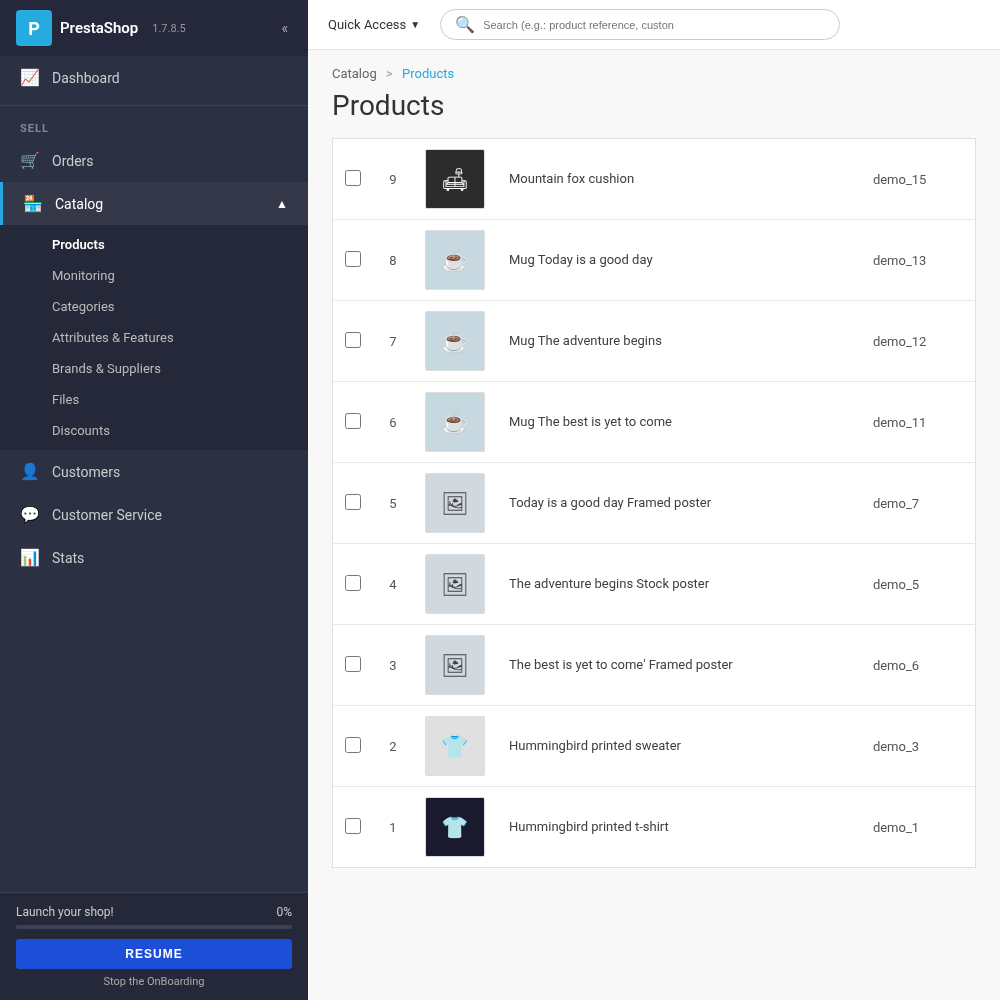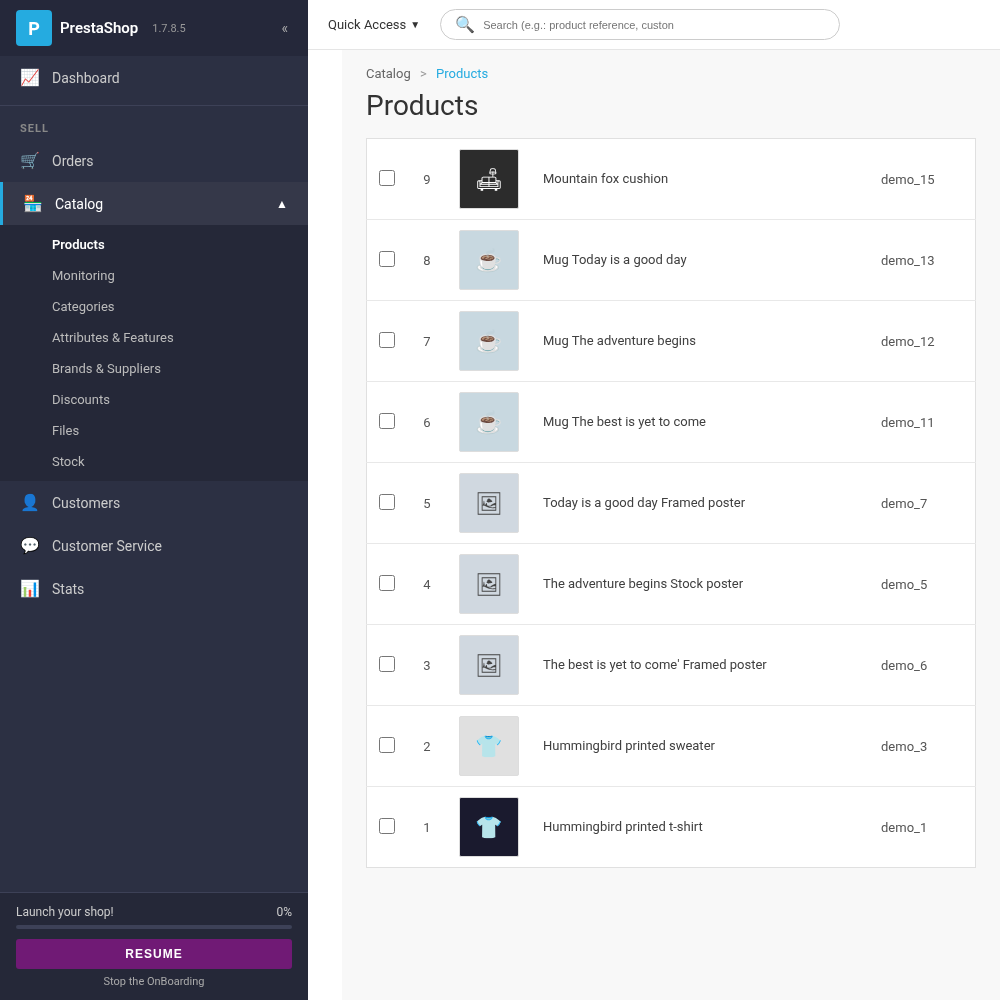--- a/index.html
+++ b/index.html
@@ -131,21 +131,21 @@
     .progress-bar-fill {
       height: 4px;
       background: #25abe0;
       border-radius: 2px;
       width: 0%;
     }
     .resume-btn {
       display: block;
       width: 100%;
       padding: 8px;
-      background: #701a75;
+      background: #1d4ed8;
       color: #fff;
       border: none;
       border-radius: 3px;
       font-size: 12px;
       font-weight: 700;
       letter-spacing: 1px;
       cursor: pointer;
       text-align: center;
       margin-bottom: 6px;
     }
@@ -199,21 +199,20 @@
       color: #c2410c;
       width: 100%;
       background: transparent;
     }
 
     .content-area {
       flex: 1;
       padding: 16px 24px;
       overflow-y: auto;
       background: #f8f8f8;
-      margin-left: 34px;
     }
 
     .breadcrumb {
       font-size: 13px;
       color: #666;
       margin-bottom: 8px;
     }
     .breadcrumb .sep { margin: 0 6px; color: #999; }
     .breadcrumb .link { color: #25abe0; cursor: pointer; }
 
@@ -304,23 +303,22 @@
     <span>Catalog</span>
     <span class="chevron">▲</span>
   </div>
 
   <div class="sidebar-submenu">
     <div class="sidebar-submenu-item active">Products</div>
     <div class="sidebar-submenu-item">Monitoring</div>
     <div class="sidebar-submenu-item">Categories</div>
     <div class="sidebar-submenu-item">Attributes &amp; Features</div>
     <div class="sidebar-submenu-item">Brands &amp; Suppliers</div>
+    <div class="sidebar-submenu-item">Files</div>
     <div class="sidebar-submenu-item">Discounts</div>
-    <div class="sidebar-submenu-item">Files</div>
-    <div class="sidebar-submenu-item">Stock</div>
   </div>
 
   <div class="sidebar-nav-item">
     <span class="sidebar-nav-icon">👤</span>
     <span>Customers</span>
   </div>
 
   <div class="sidebar-nav-item">
     <span class="sidebar-nav-icon">💬</span>
     <span>Customer Service</span>

